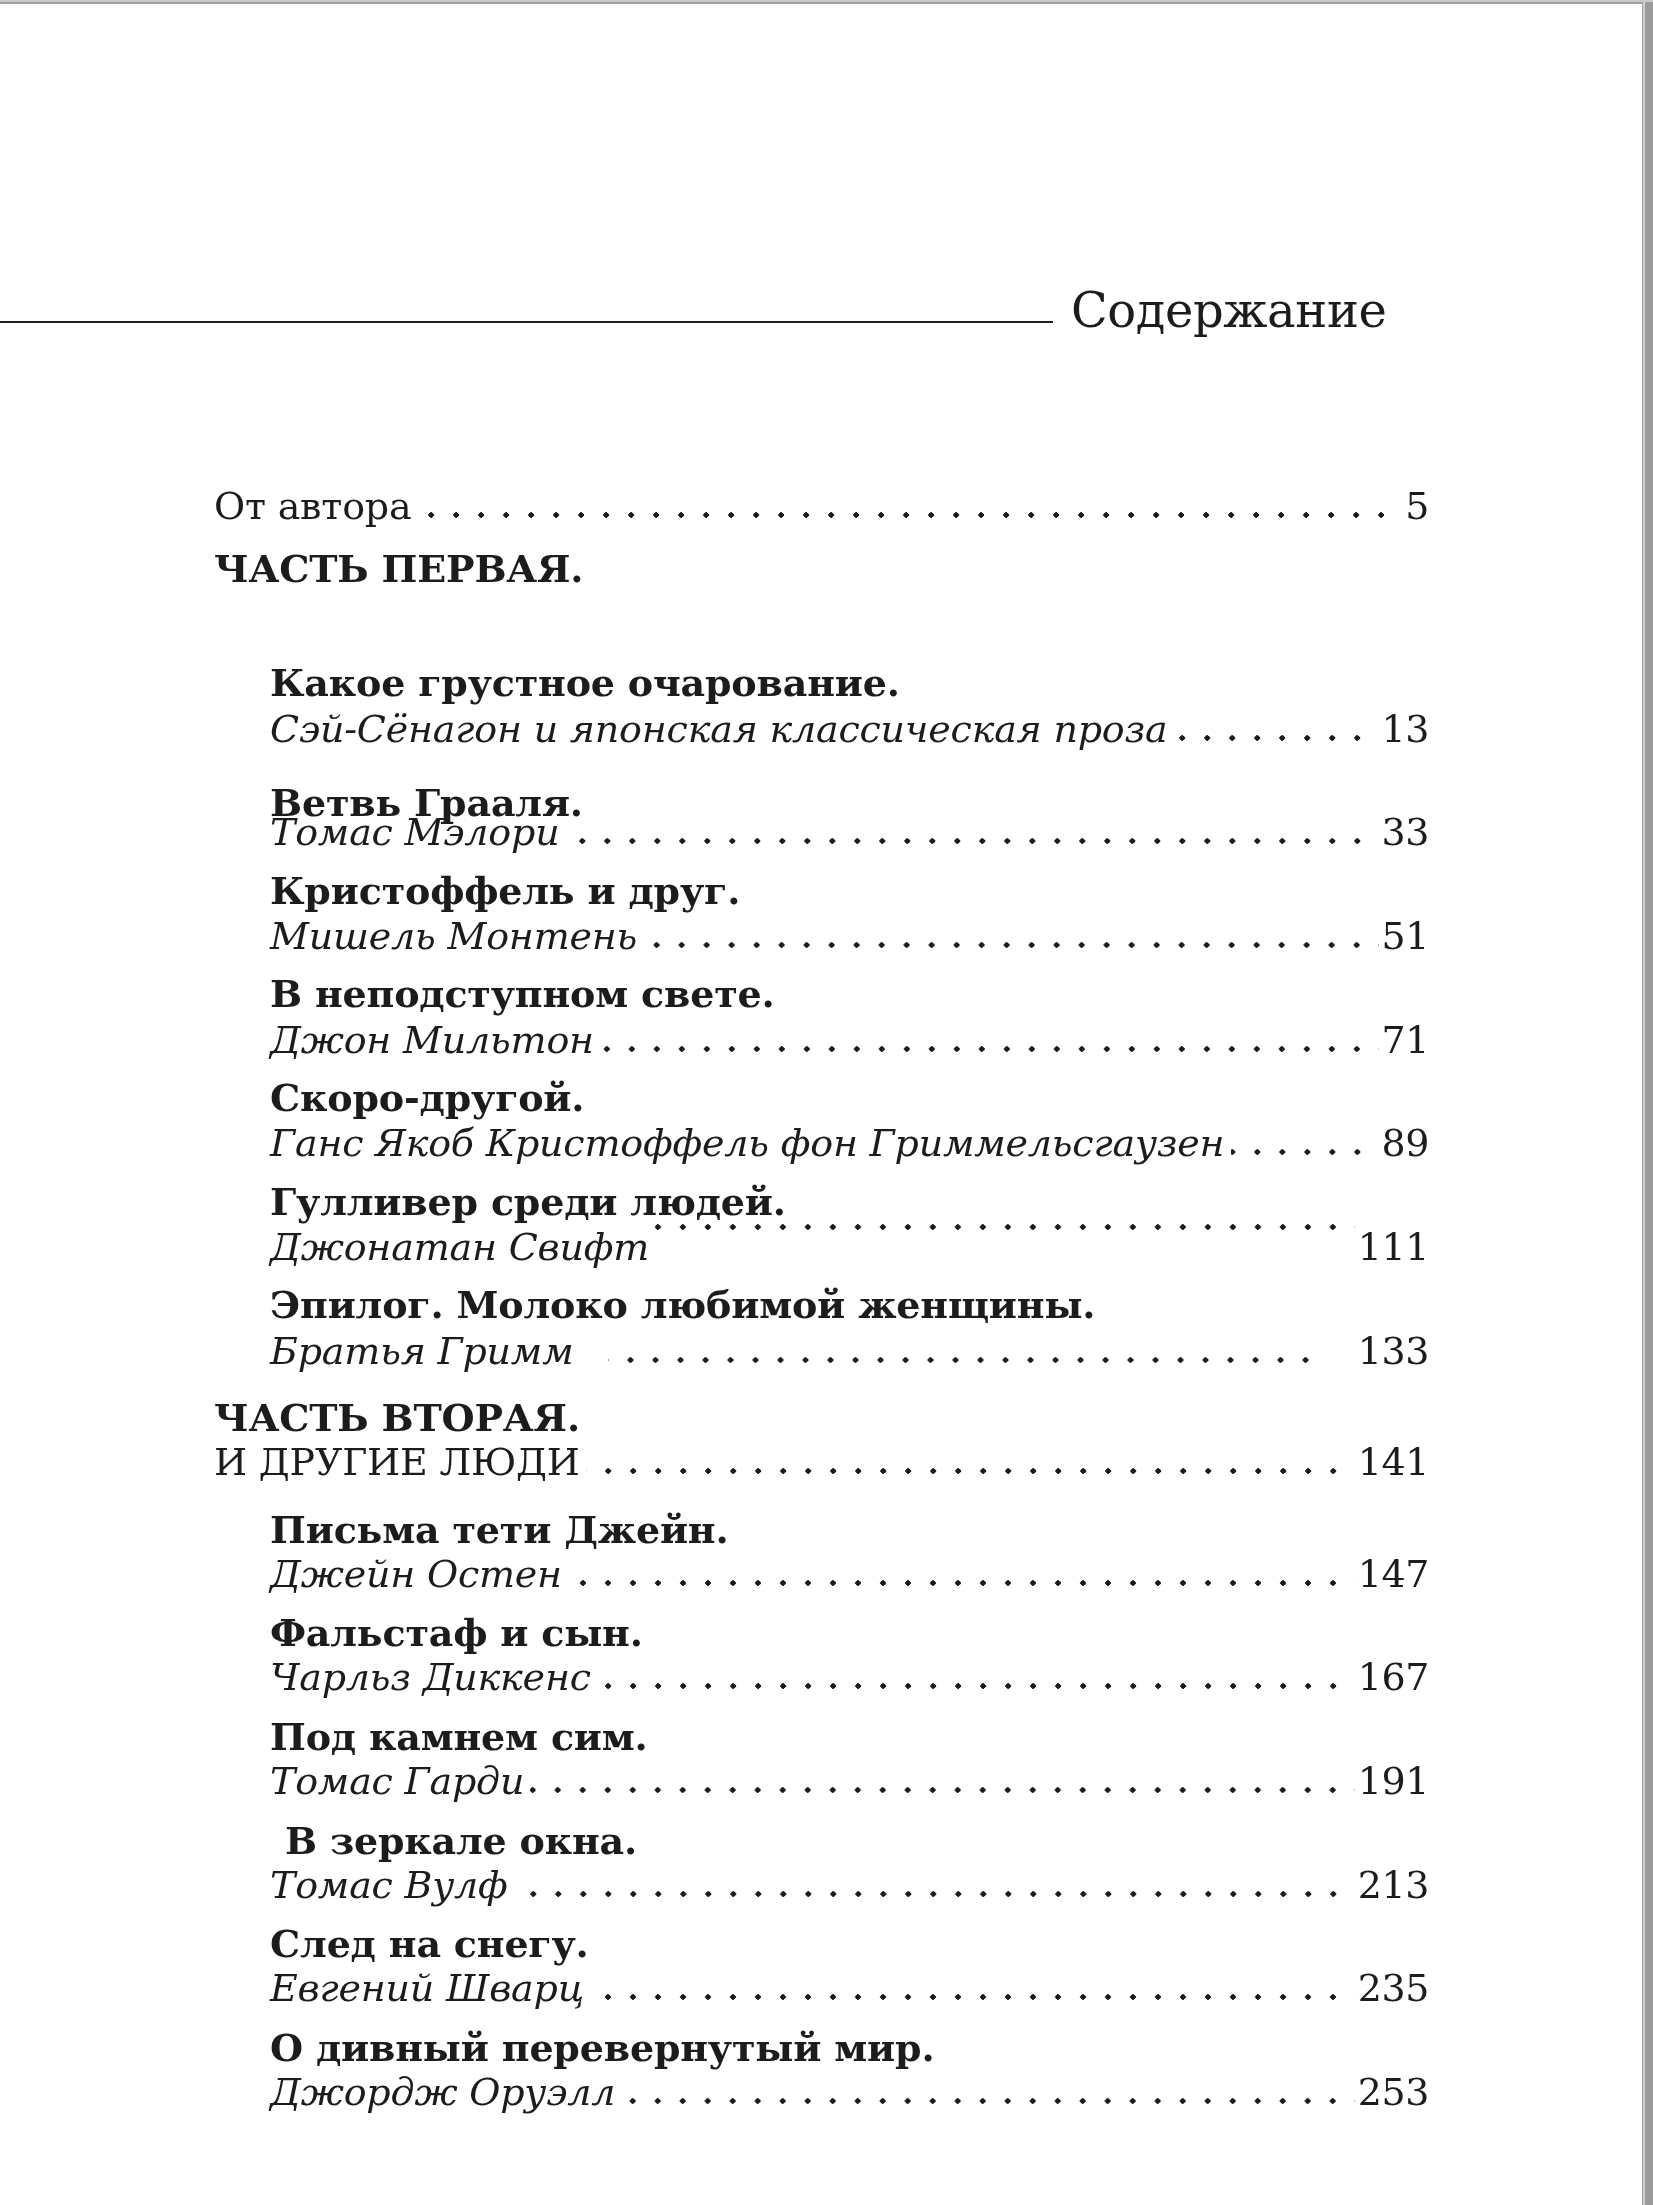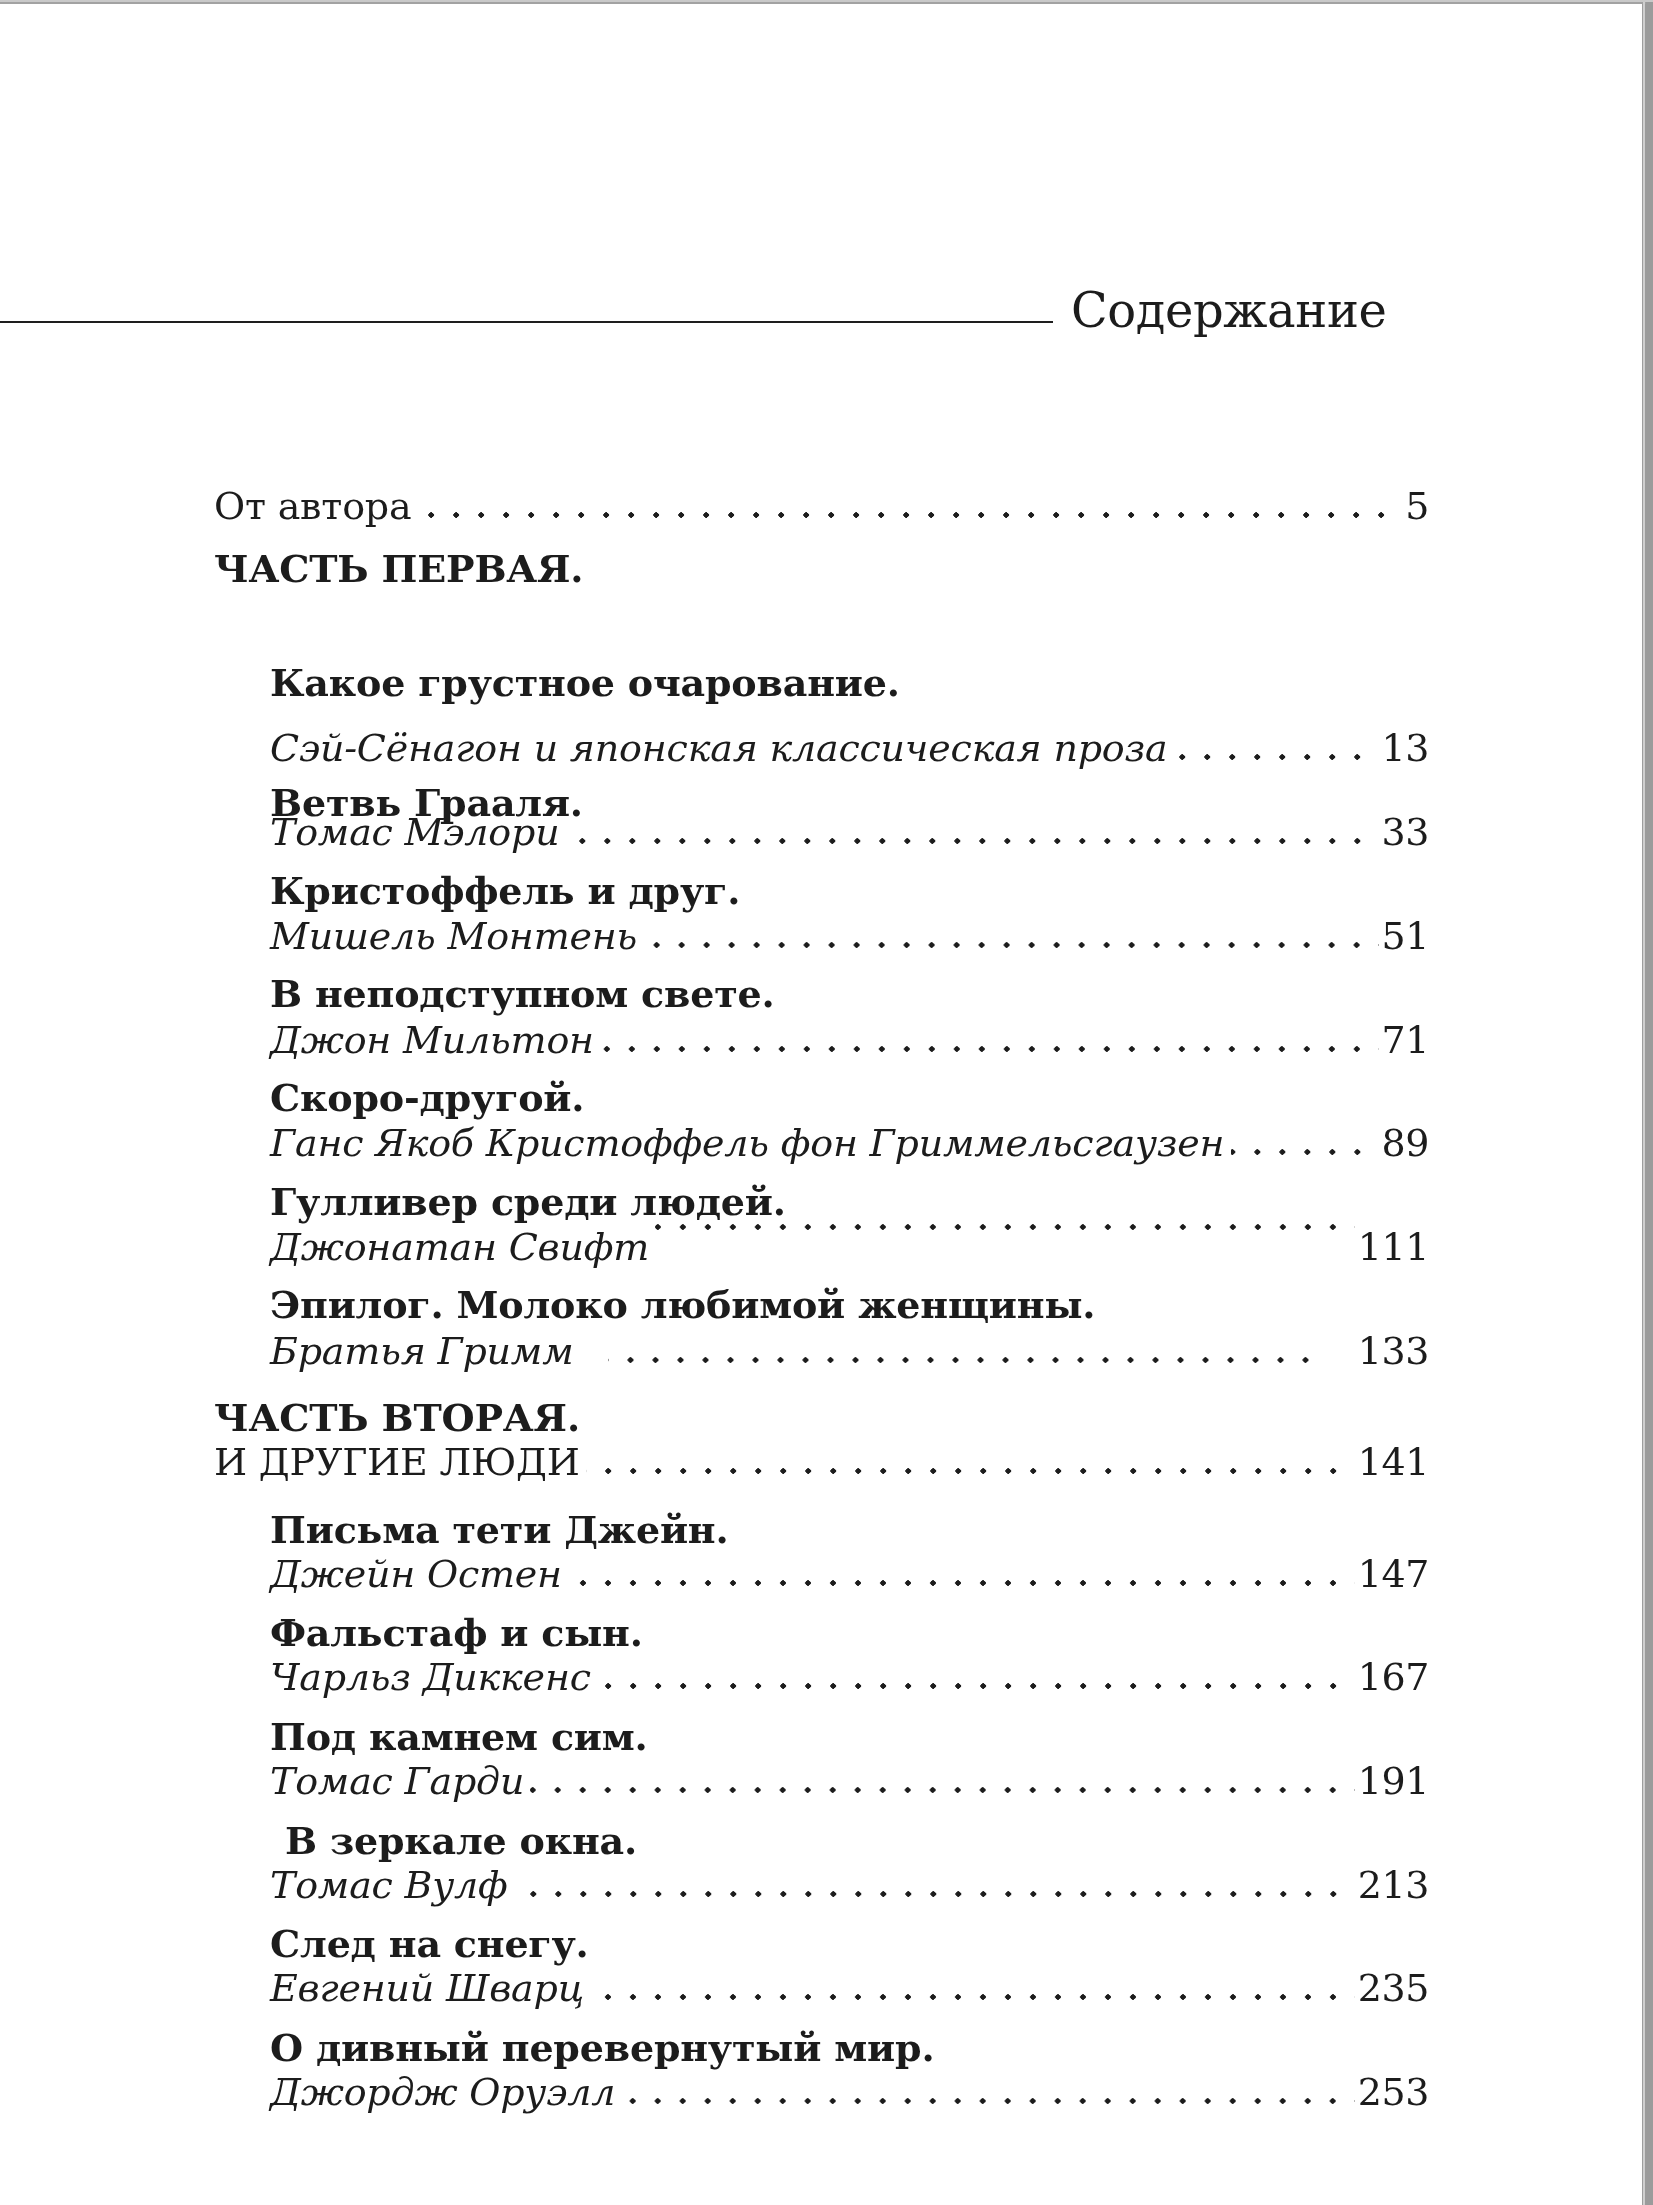--- a/index.html
+++ b/index.html
@@ -63,21 +63,21 @@
   </div>
 
   <div class="line main bold" style="top:542px">
     <span class="text">ЧАСТЬ ПЕРВАЯ.</span>
   </div>
 
   <div id="part1-chapters">
       <div class="line sub bold" style="top: 656px;">
         <span class="text">Какое грустное очарование.</span>
       </div>
-      <div class="line sub italic" style="top: 721px;">
+      <div class="line sub italic" style="top: 702px;">
         <span class="text">Сэй-Сёнагон и японская классическая проза</span>
         <span class="leader"></span>
         <span class="page-num">13</span>
       </div>
       <div class="line sub bold" style="top: 776px;">
         <span class="text">Ветвь Грааля.</span>
       </div>
       <div class="line sub italic" style="top: 805px;">
         <span class="text">Томас Мэлори</span>
         <span class="leader"></span>

